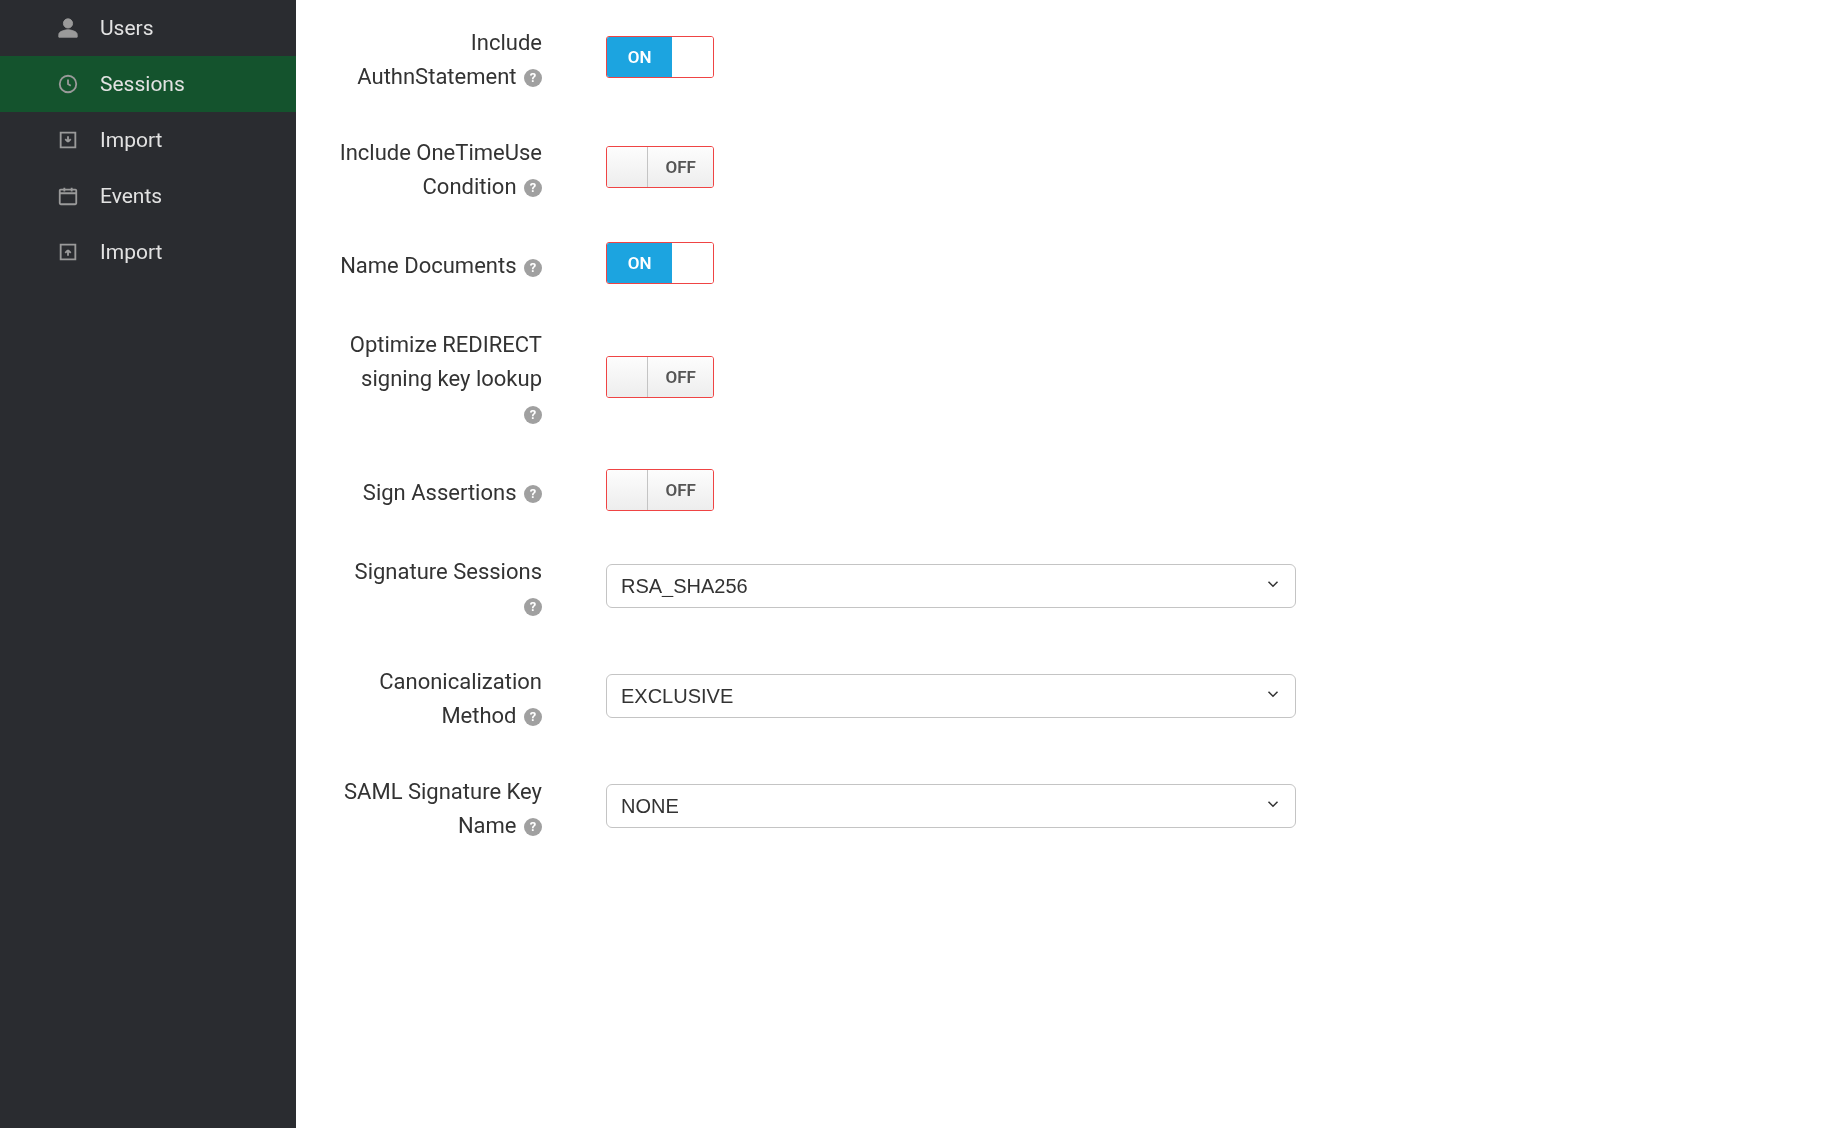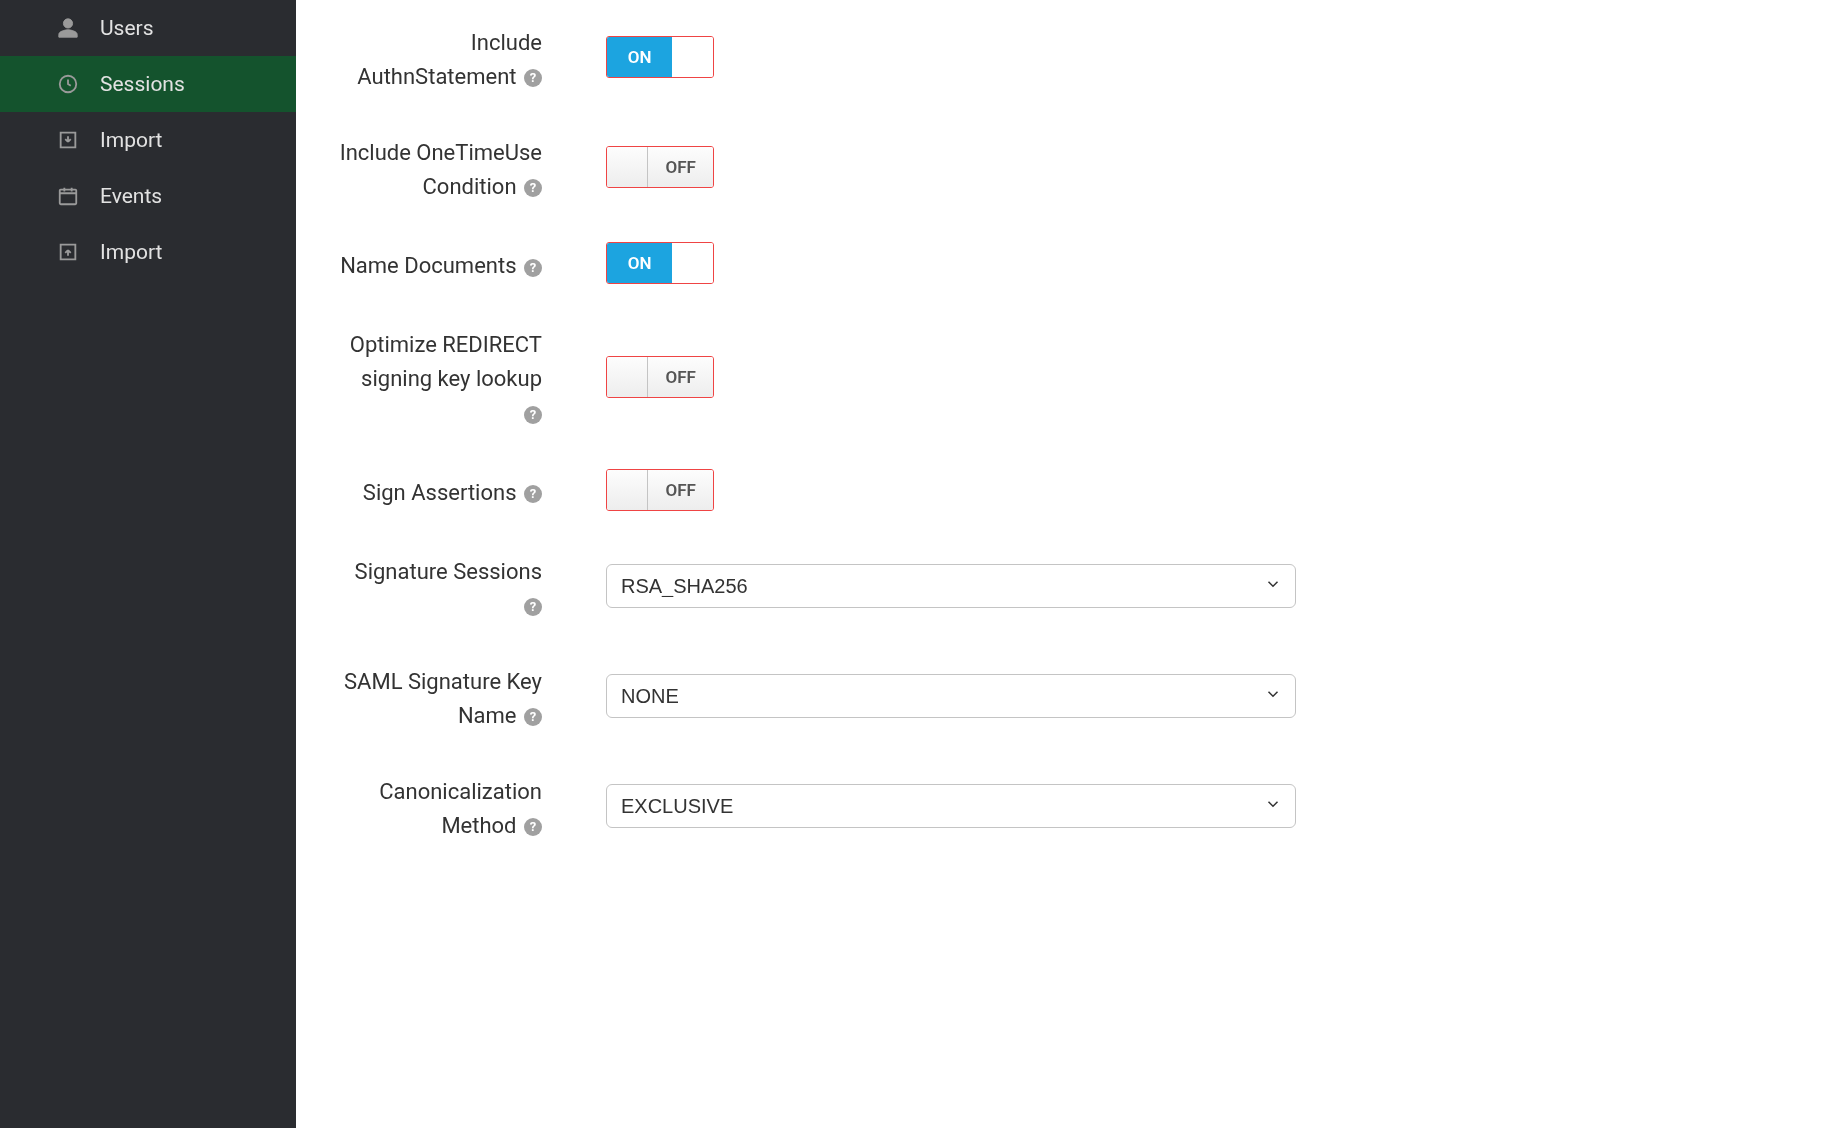--- a/index.html
+++ b/index.html
@@ -287,49 +287,49 @@
           <svg viewBox="0 0 24 24">
               <path d="M6 9l6 6 6-6"></path>
             </svg>
         </span>
       </div>
     </div>
   </div>
 
   <div class="form-row">
     <div class="form-label">
+      <span>Canonicalization Method</span>
+      <span class="help">?</span>
+    </div>
+    <div class="form-control-col wide">
+      <div class="select-wrap">
+        <select>
+          <option>EXCLUSIVE</option>
+        </select>
+        <span class="chevron">
+          <svg viewBox="0 0 24 24">
+              <path d="M6 9l6 6 6-6"></path>
+            </svg>
+        </span>
+      </div>
+    </div>
+  </div>
+
+  <div class="form-row">
+    <div class="form-label">
       <span>SAML Signature Key Name</span>
       <span class="help">?</span>
     </div>
     <div class="form-control-col wide">
       <div class="select-wrap">
         <select>
           <option>NONE</option>
         </select>
         <span class="chevron">
           <svg viewBox="0 0 24 24">
               <path d="M6 9l6 6 6-6"></path>
             </svg>
         </span>
       </div>
     </div>
   </div>
 
-  <div class="form-row">
-    <div class="form-label">
-      <span>Canonicalization Method</span>
-      <span class="help">?</span>
-    </div>
-    <div class="form-control-col wide">
-      <div class="select-wrap">
-        <select>
-          <option>EXCLUSIVE</option>
-        </select>
-        <span class="chevron">
-          <svg viewBox="0 0 24 24">
-              <path d="M6 9l6 6 6-6"></path>
-            </svg>
-        </span>
-      </div>
-    </div>
-  </div>
-
 </main>
 
 </body></html>

